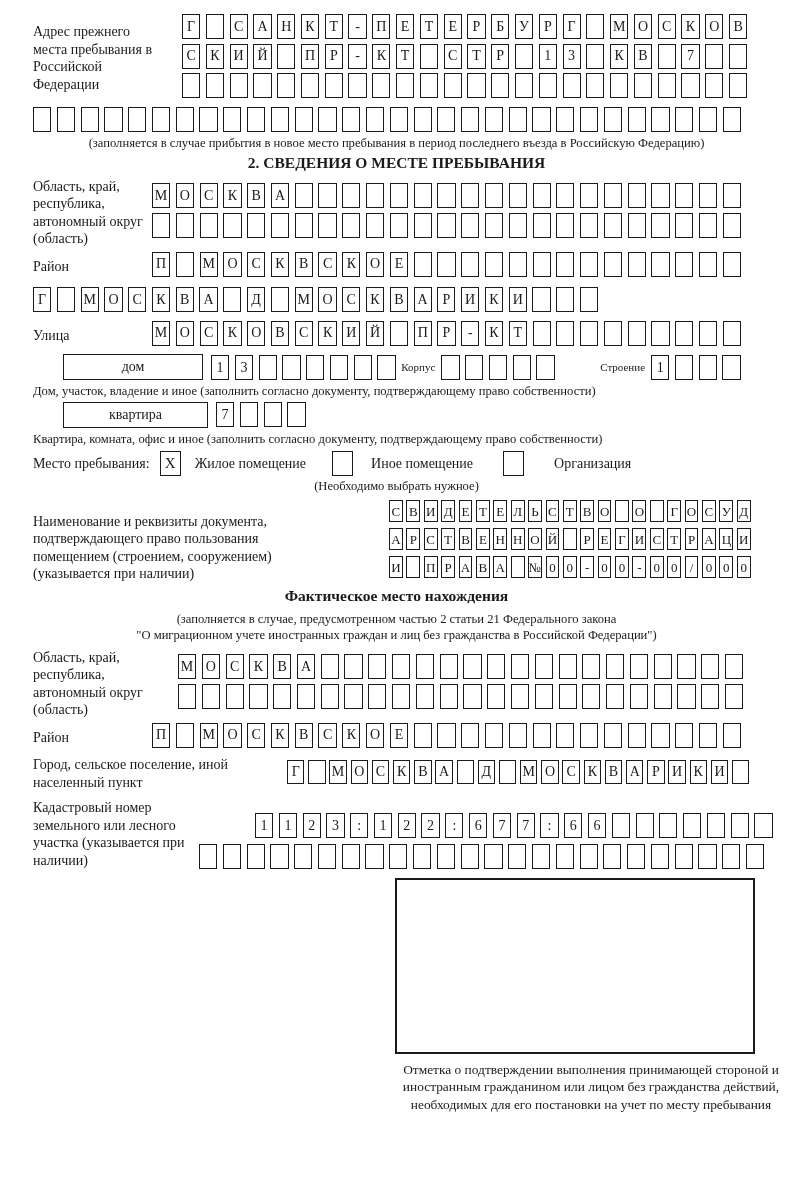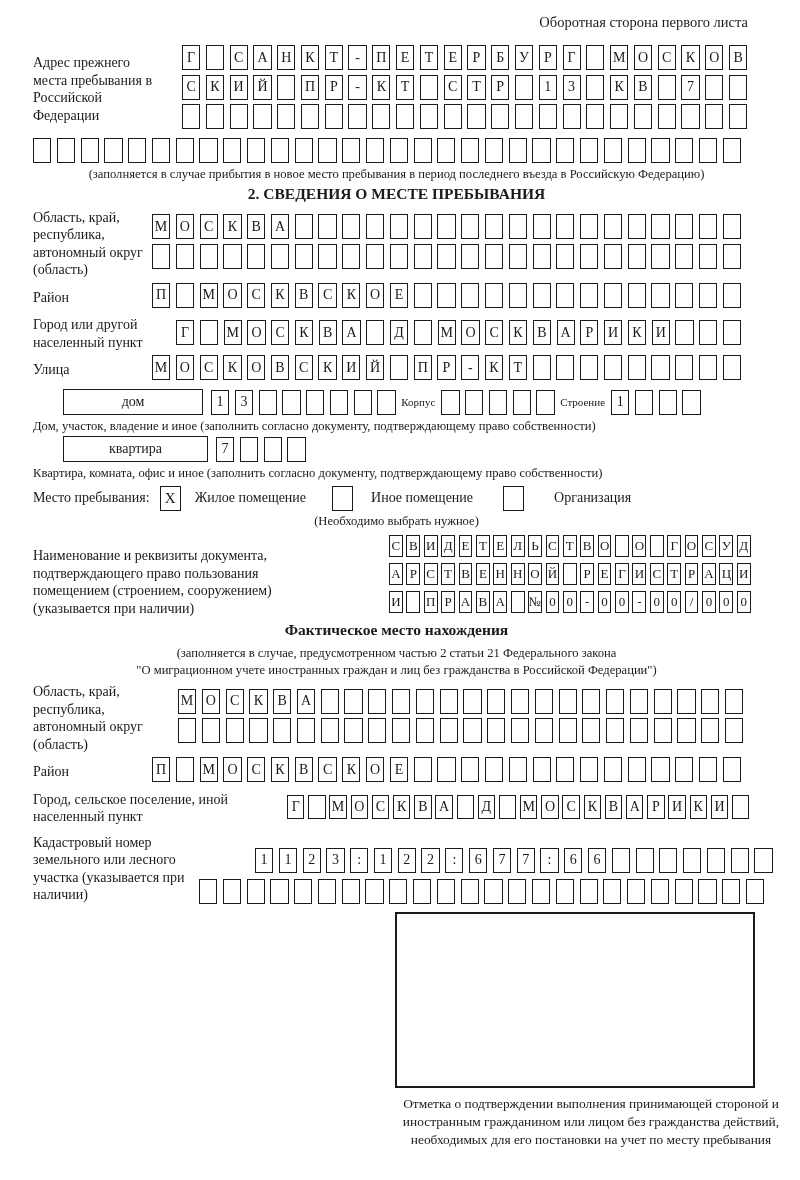--- a/index.html
+++ b/index.html
@@ -29,21 +29,20 @@
   .stamp{box-sizing:border-box;margin-left:362px;width:360px;height:176px;
         border:2px solid #1a1a1a;margin-top:4px;}
   .stamp-cap{margin-left:348px;width:420px;text-align:center;font-size:13.4px;
         line-height:1.33;margin-top:7px;}
 </style>
 </head>
 <body>
 
 <div class="page">
 
-  <div class="hdr">Оборотная сторона первого листа</div>
 
   <div class="frow">
     <div class="lbl" style="flex-basis:149px;padding-right:26px;">Адрес прежнего места пребывания в Российской Федерации</div>
     <div class="cellcol">
       <div class="cells">
           <span class="cell">Г</span>
           <span class="cell"></span>
           <span class="cell">С</span>
           <span class="cell">А</span>
           <span class="cell">Н</span>
@@ -242,21 +241,20 @@
         <span class="cell"></span>
         <span class="cell"></span>
         <span class="cell"></span>
         <span class="cell"></span>
         <span class="cell"></span>
         <span class="cell"></span>
       </div>
   </div>
 
   <div class="frow">
-    <div class="lbl" style="flex-basis:143px;padding-right:14px;">Город или другой населенный пункт</div>
     <div class="cells" style="margin-top:2px;">
         <span class="cell">Г</span>
         <span class="cell"></span>
         <span class="cell">М</span>
         <span class="cell">О</span>
         <span class="cell">С</span>
         <span class="cell">К</span>
         <span class="cell">В</span>
         <span class="cell">А</span>
         <span class="cell"></span>
@@ -322,21 +320,21 @@
         <span class="cell"></span>
       </div>
     <div class="inline-lbl" style="margin-right:6px;">Корпус</div>
     <div class="cells" style="margin-bottom:0;">
         <span class="cell"></span>
         <span class="cell"></span>
         <span class="cell"></span>
         <span class="cell"></span>
         <span class="cell"></span>
       </div>
-    <div class="inline-lbl" style="margin-right:6px;">Строение</div>
+    <div class="inline-lbl" style="margin-right:6px;margin-left:40px;">Строение</div>
     <div class="cells" style="margin-bottom:0;">
         <span class="cell">1</span>
         <span class="cell"></span>
         <span class="cell"></span>
         <span class="cell"></span>
       </div>
   </div>
   <div class="cap" style="margin-bottom:2px;">Дом, участок, владение и иное (заполнить согласно документу, подтверждающему право собственности)</div>
 
   <div class="frow" style="align-items:center;margin-bottom:3px;">

